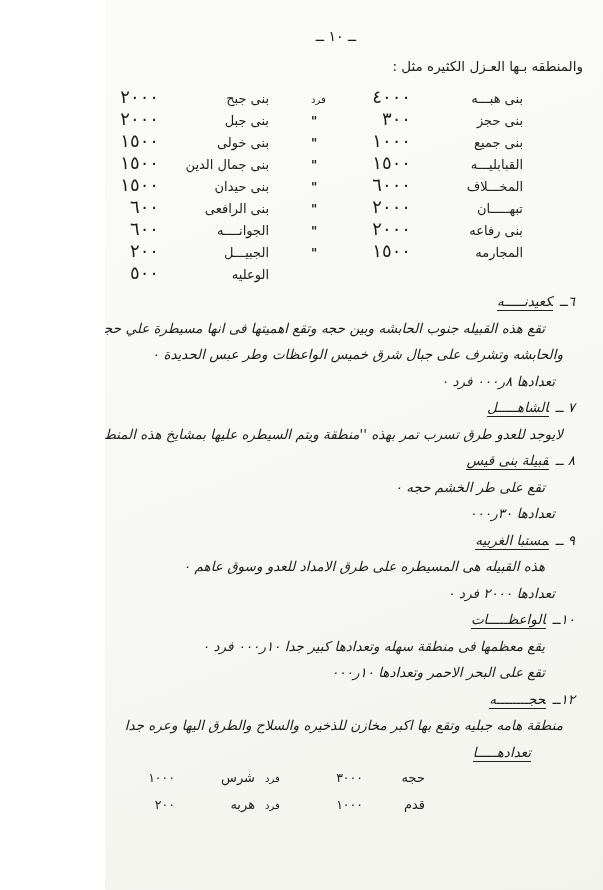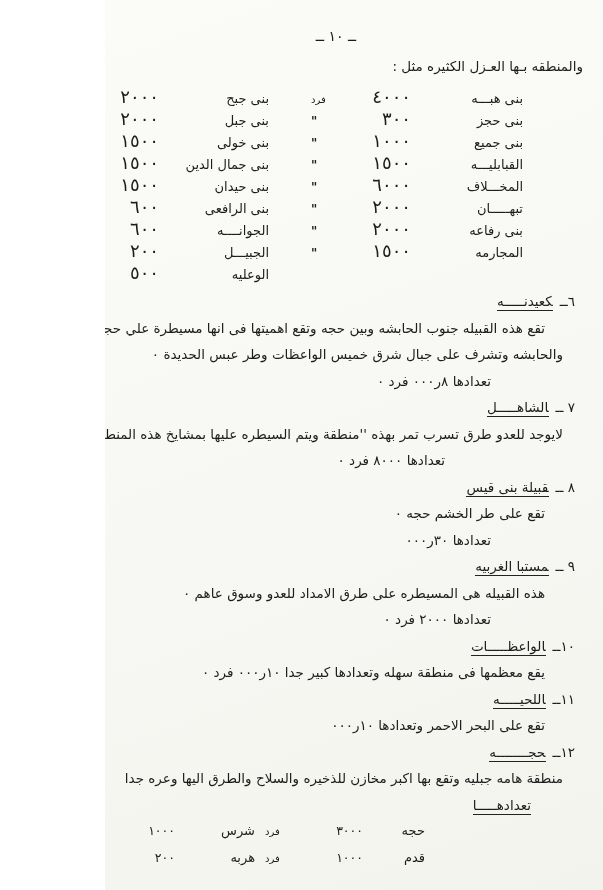--- a/index.html
+++ b/index.html
@@ -48,29 +48,30 @@
   .unit{font-size:10px;}
   .ditto{font-weight:bold;font-size:12px;line-height:1;}
   .spacer{}
   
   .sections{margin-top:4px;font-size:13.5px;}
   .line{
     height:26.5px;
     line-height:26.5px;
     padding-right:28px;
     white-space:nowrap;
+    font-style:italic;
   }
   .head .sec-num{margin-left:7px;}
   .u{
     border-bottom:1.6px solid #222;
     padding-bottom:1px;
   }
   .ind-flush{padding-right:40px;}
   .ind-a{padding-right:58px;}
-  .ind-b{padding-right:112px;}
+  .ind-b{padding-right:48px;}
   .ind-c{padding-right:158px;}
   .census-label{padding-right:72px;margin-left:32px;}
   .census{
     margin-right:178px;
     font-size:13px;
   }
   .crow{
     display:grid;
     grid-template-columns:62px 108px 80px 98px;
     align-items:baseline;
@@ -220,21 +221,20 @@
       <div class="line ind-a">تقع هذه القبيله جنوب الحابشه وبين حجه وتقع اهميتها فى انها مسيطرة علي حجه</div>
       <div class="line ind-flush">والحابشه وتشرف على  جبال شرق خميس الواعظات وطر عبس الحديدة ٠</div>
       <div class="line ind-b">تعدادها  ٨ر٠٠٠ فرد ٠</div>
     </div>
 
     <div class="section">
       <div class="line head">
         <span class="sec-num">٧ ــ</span><span class="sec-title u">الشاهـــــل</span>
       </div>
       <div class="line ind-flush">لايوجد للعدو طرق تسرب تمر بهذه ''منطقة ويتم السيطره عليها بمشايخ هذه المنطقة</div>
-      <div class="line ind-c">تعدادها ٨٠٠٠ فرد ٠</div>
     </div>
 
     <div class="section">
       <div class="line head">
         <span class="sec-num">٨ ــ</span><span class="sec-title u">قبيلة بنى قيس</span>
       </div>
       <div class="line ind-a">تقع على طر الخشم حجه ٠</div>
       <div class="line ind-b">تعدادها  ٣٠ر٠٠٠</div>
     </div>
 
@@ -247,23 +247,20 @@
     </div>
 
     <div class="section">
       <div class="line head">
         <span class="sec-num">١٠ــ</span><span class="sec-title u">الواعظـــــات</span>
       </div>
       <div class="line ind-a">يقع معظمها فى منطقة سهله وتعدادها كبير جدا  ١٠ر٠٠٠ فرد ٠</div>
     </div>
 
     <div class="section">
-      <div class="line head">
-        <span class="sec-num">١١ــ</span><span class="sec-title u">اللحيـــــه</span>
-      </div>
       <div class="line ind-a">تقع على البحر الاحمر وتعدادها  ١٠ر٠٠٠</div>
     </div>
 
     <div class="section">
       <div class="line head">
         <span class="sec-num">١٢ــ</span><span class="sec-title u">حجــــــــه</span>
       </div>
       <div class="line ind-flush">منطقة هامه  جبليه وتقع بها اكبر مخازن للذخيره والسلاح  والطرق اليها وعره جدا</div>
       <div class="line census-label">
         <span class="u">تعدادهـــــا</span>

